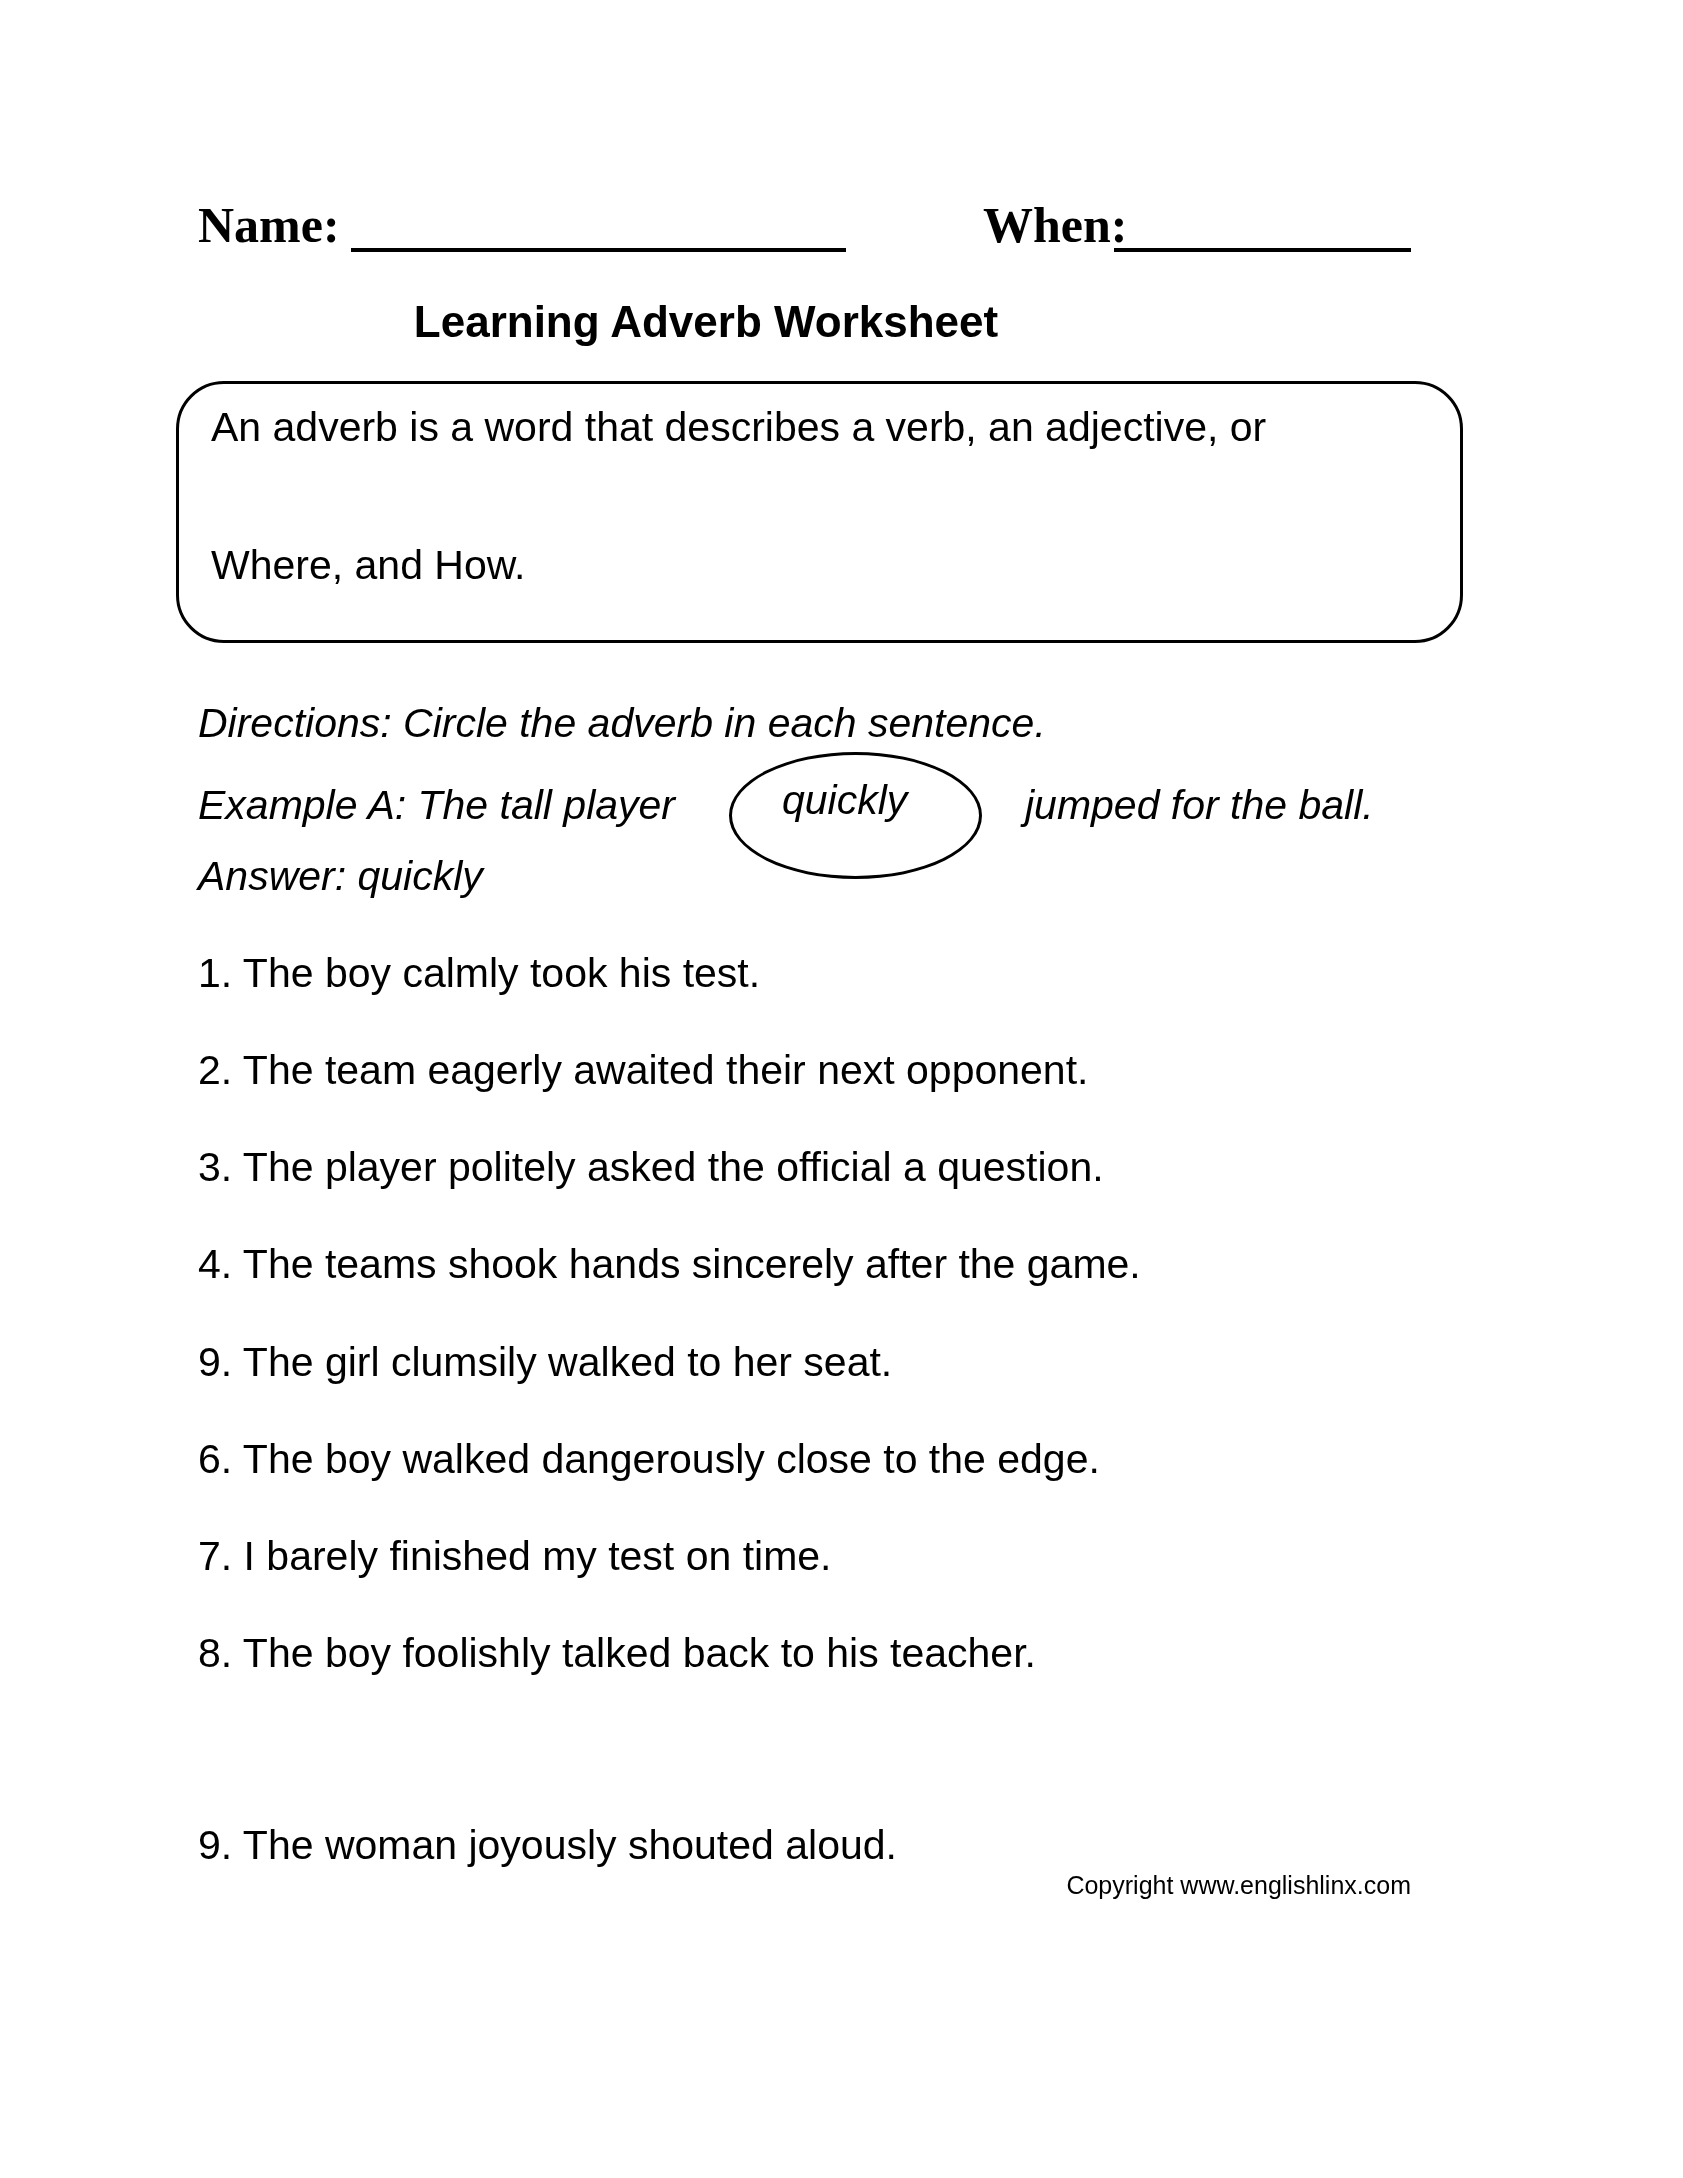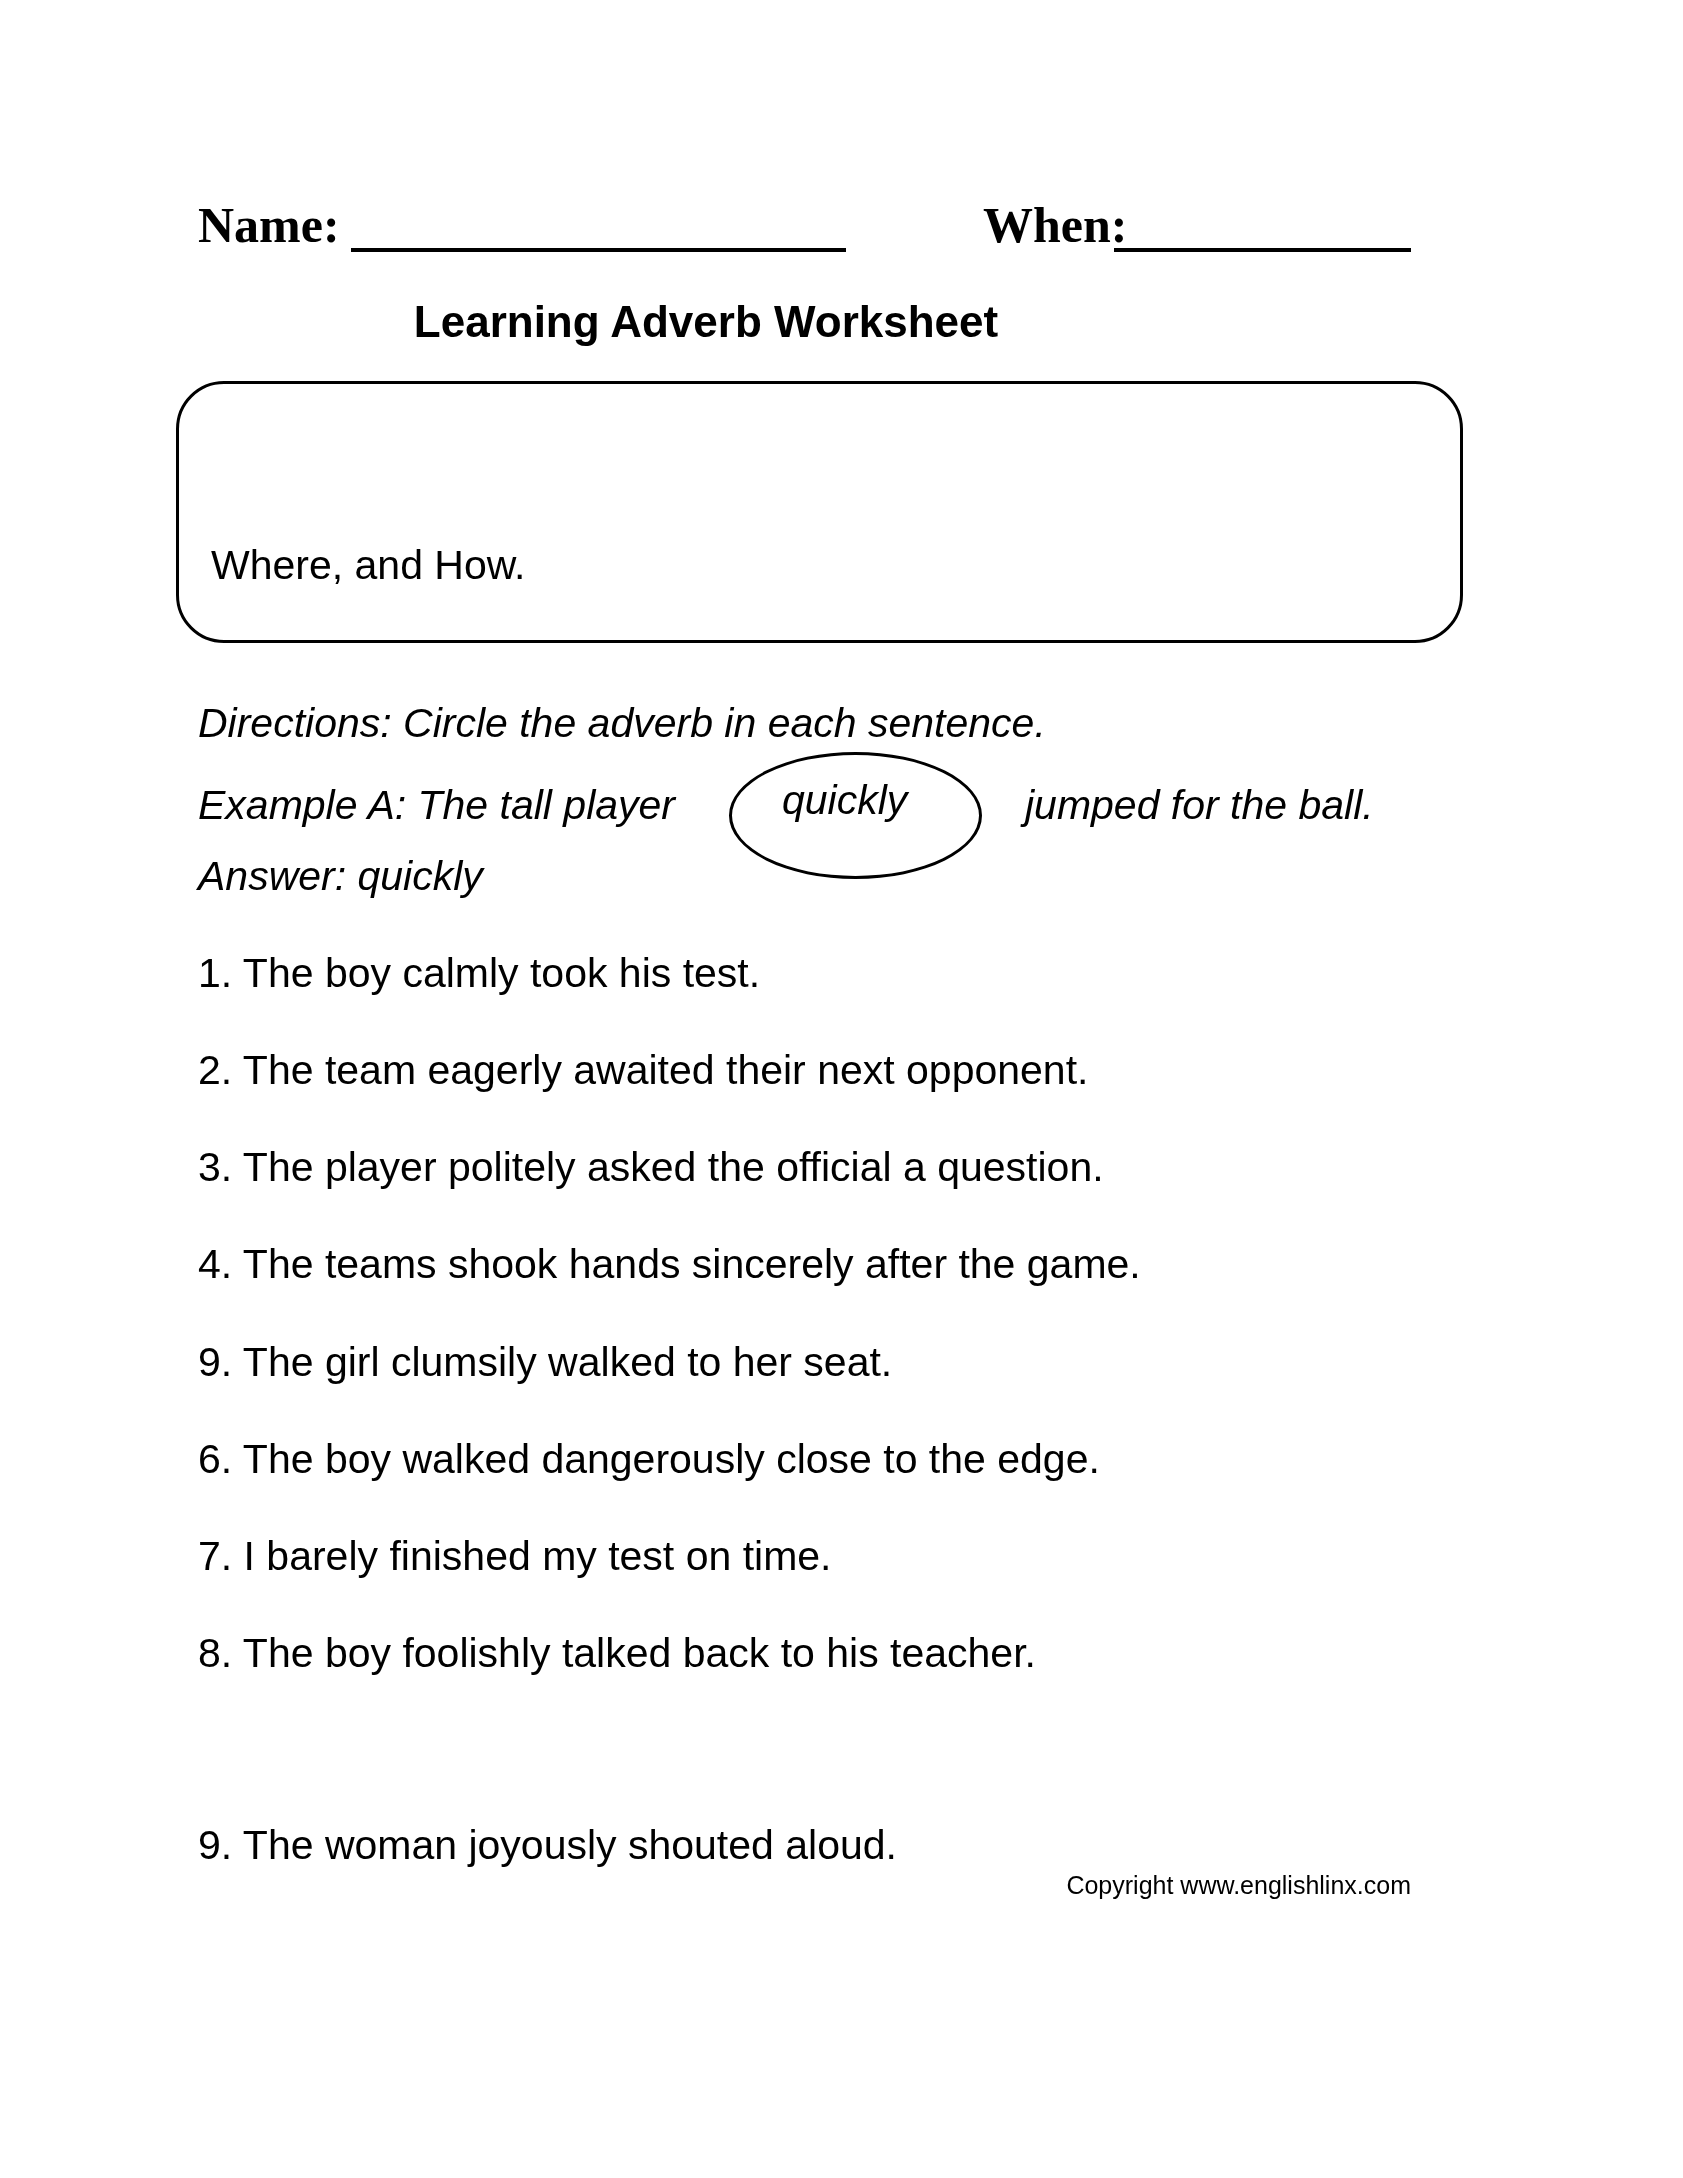--- a/index.html
+++ b/index.html
@@ -27,20 +27,21 @@
 <body>
 
 <div id="name-label" class="abs serif">Name:</div>
 <div id="name-line" class="abs"></div>
 <div id="date-label" class="abs serif">When:</div>
 <div id="date-line" class="abs"></div>
 
 <div id="title" class="abs sans">Learning Adverb Worksheet</div>
 
 <div id="def-box" class="abs sans">
+  <div class="def-line" style="top:20px">An adverb is a word that describes a verb, an adjective, or</div>
   <div class="def-line" style="top:158px">Where, and How.</div>
 </div>
 
 <div id="directions" class="abs sans">Directions: Circle the adverb in each sentence.</div>
 
 <div id="example" class="abs sans">Example A: The tall player</div>
 <div id="example-circle" class="abs"></div>
 <div id="example-word" class="abs sans">quickly</div>
 <div id="example-after" class="abs sans">jumped for the ball.</div>
 <div id="answer" class="abs sans">Answer: quickly</div>

